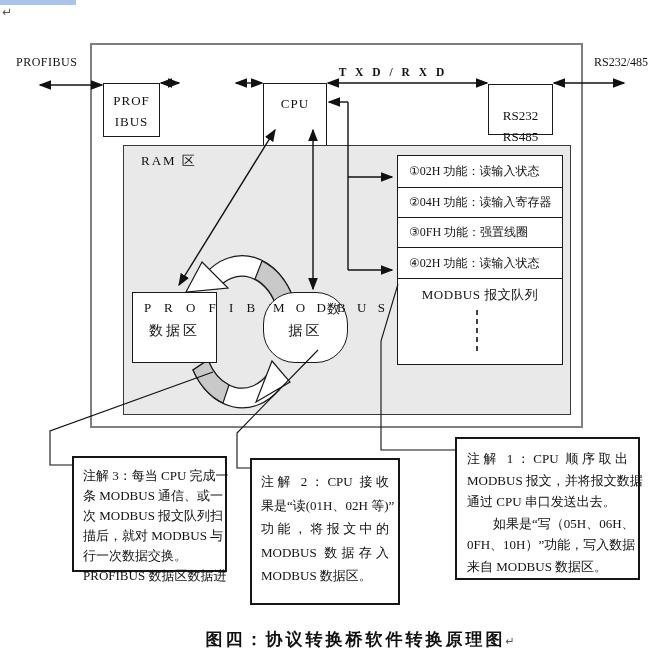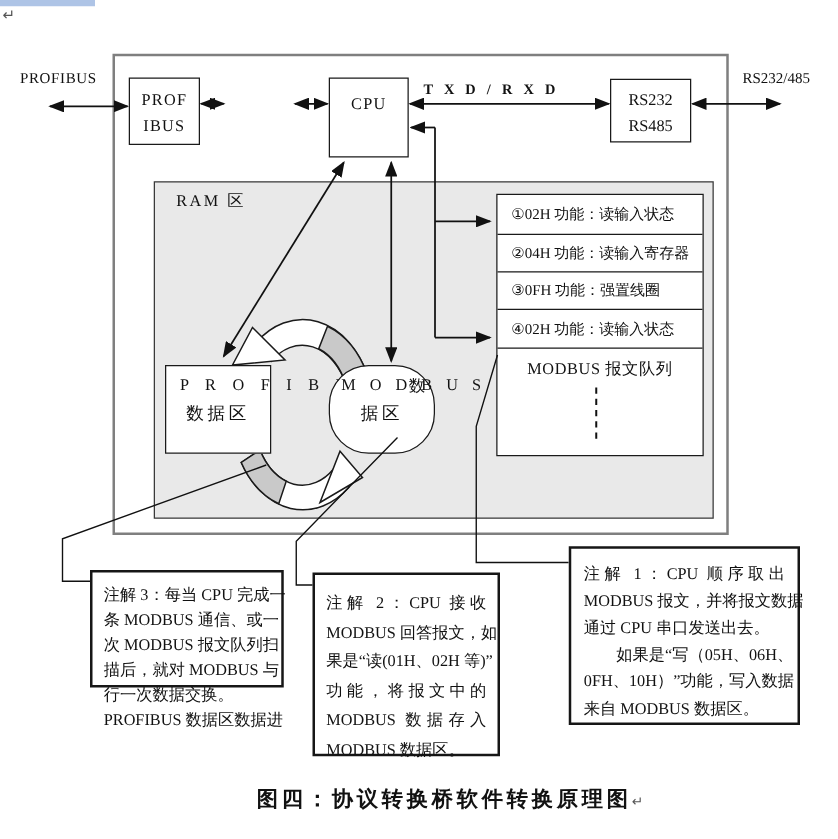--- a/index.html
+++ b/index.html
@@ -6,43 +6,43 @@
   .canvas{position:relative;width:670px;height:671px;background:#fff;overflow:hidden;
           font-family:"Liberation Serif","DejaVu Serif",serif;color:#111;}
   .abs{position:absolute;}
   .hl-bar{left:0;top:0;width:76px;height:5px;background:#aec4e6;}
   .pilcrow-top{left:2px;top:5px;font-size:12px;color:#555;font-family:"DejaVu Sans",sans-serif;}
   .outer-box{left:90px;top:43px;width:493px;height:385px;border:2px solid #7f7f7f;box-sizing:border-box;background:transparent;}
   .lbl{font-size:12px;white-space:nowrap;}
   .lbl-profibus{left:16px;top:55px;letter-spacing:.5px;}
   .lbl-rs{left:594px;top:55px;}
   .lbl-txd{left:338px;top:66px;width:110px;text-align:center;letter-spacing:3px;font-weight:600;font-size:11.5px;}
-  .blk{border:1.3px solid #1a1a1a;background:#fff;box-sizing:border-box;text-align:center;font-size:13px;line-height:21px;}
+  .blk{border:1.3px solid #1a1a1a;background:#fff;box-sizing:border-box;text-align:center;font-size:13px;line-height:21px;margin-top:21px;}
   .blk-prof{left:103px;top:62px;width:57px;height:54px;padding-top:6px;letter-spacing:1px;}
   .blk-spc3{left:180px;top:62px;width:55px;height:54px;padding-top:11px;letter-spacing:.5px;}
   .blk-cpu{left:263px;top:62px;width:64px;height:64px;padding-top:9px;letter-spacing:1px;}
-  .blk-serial{left:488px;top:63px;width:65px;height:51px;padding-top:5px;}
+  .blk-serial{left:488px;top:63px;width:65px;height:51px;padding-top:20px;}
   .ram{left:123px;top:145px;width:448px;height:270px;background:#e9e9e9;border:1px solid #3a3a3a;box-sizing:border-box;}
   .ram-label{position:absolute;left:17px;top:6px;font-size:13px;letter-spacing:2px;}
   .fn-col{left:397px;top:155px;width:166px;height:210px;border:1.3px solid #1a1a1a;background:#fff;box-sizing:border-box;display:flex;flex-direction:column;}
   .fn-row{border-bottom:1.3px solid #1a1a1a;font-size:12px;padding-left:11px;display:flex;align-items:center;box-sizing:border-box;white-space:nowrap;}
   .fr1{height:32px;}.fr2{height:30px;text-align:center;}.fr3{height:30px;}.fr4{height:31px;}
   .fn-queue{flex:1;text-align:center;font-size:13px;padding-top:7px;letter-spacing:.5px;}
   .data-box{border:1.3px solid #1a1a1a;background:#fff;box-sizing:border-box;width:85px;height:71px;}
   .db-pf{left:132px;top:292px;}
   .db-mb{left:263px;top:292px;border-radius:32px;}
   .db-l1{position:absolute;top:7px;font-size:13px;white-space:nowrap;overflow:visible;}
   .db-pf .db-l1{left:11px;letter-spacing:5px;}
   .db-mb .db-l1{left:9px;letter-spacing:4px;}
   .db-over{position:absolute;left:63px;top:7px;font-size:13px;}
   .db-l2{position:absolute;top:29px;left:0;width:100%;text-align:center;font-size:14px;letter-spacing:3px;}
   .note{border:2px solid #161616;background:#fff;box-sizing:border-box;font-size:13px;}
   .note .ln{white-space:pre;}
   .note .ln.j{text-align:justify;text-align-last:justify;text-justify:inter-character;}
-  .note3{left:72px;top:456px;width:155px;height:94px;padding:8px 9px 0 9px;}
+  .note3{left:72px;top:456px;width:155px;height:116px;padding:8px 9px 0 9px;}
   .note3 .ln{line-height:20px;}
   .note2{left:250px;top:458px;width:150px;height:147px;padding:10px 9px 0 9px;}
   .note2 .ln{line-height:23.5px;}
   .note1{left:455px;top:437px;width:185px;height:143px;padding:9px 10px 0 10px;}
   .note1 .ln{line-height:21.5px;}
   .caption{left:150px;top:628px;width:420px;text-align:center;font-size:17px;font-weight:600;letter-spacing:3px;}
   .caption .cp{font-size:11px;font-weight:400;color:#555;letter-spacing:0;font-family:"DejaVu Sans",sans-serif;}
   svg.layer{position:absolute;left:0;top:0;pointer-events:none;}
 </style>
 </head>
@@ -133,21 +133,20 @@
     <div class="ln j">注解 3：每当 CPU 完成一</div>
     <div class="ln j">条 MODBUS 通信、或一</div>
     <div class="ln j">次 MODBUS 报文队列扫</div>
     <div class="ln j">描后，就对 MODBUS 与</div>
     <div class="ln">行一次数据交换。</div>
     <div class="ln j">PROFIBUS 数据区数据进</div>
   </div>
 
   <div class="abs note note2">
     <div class="ln j">注解 2：CPU 接收</div>
-    <div class="ln j">MODBUS 回答报文，如</div>
     <div class="ln j">果是“读(01H、02H 等)”</div>
     <div class="ln j">功能，将报文中的</div>
     <div class="ln j">MODBUS 数据存入</div>
     <div class="ln">MODBUS 数据区。</div>
   </div>
 
   <div class="abs note note1">
     <div class="ln j">注解 1：CPU 顺序取出</div>
     <div class="ln j">MODBUS 报文，并将报文数据</div>
     <div class="ln">通过 CPU 串口发送出去。</div>

